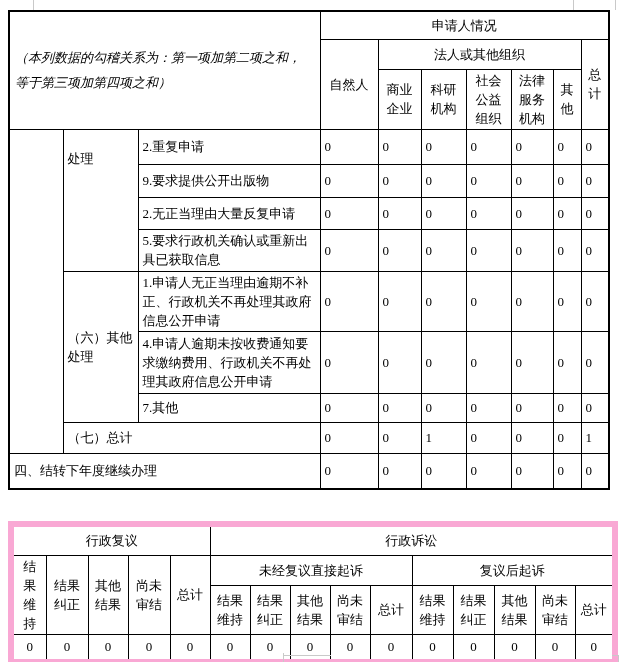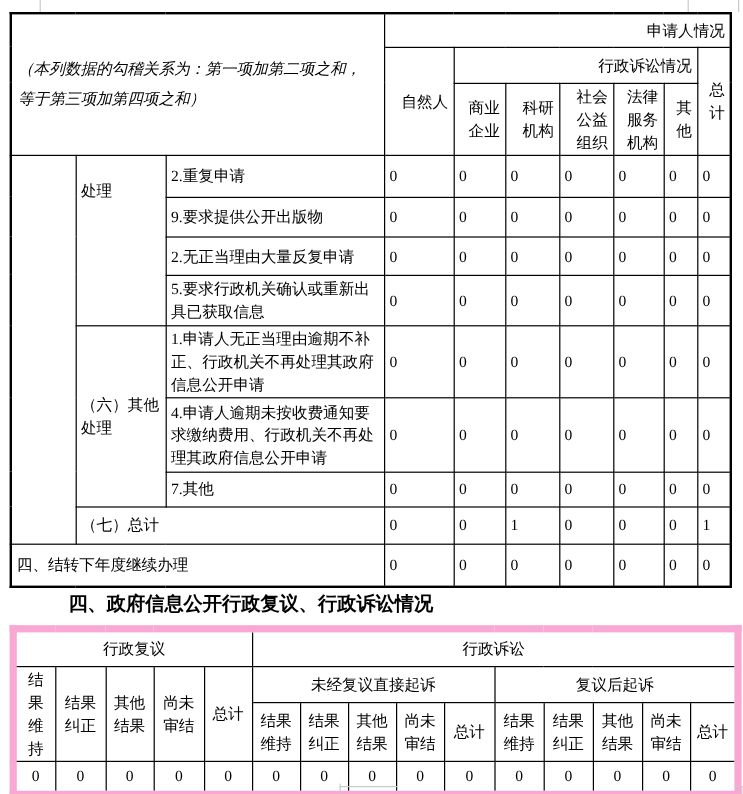--- a/index.html
+++ b/index.html
@@ -4,21 +4,21 @@
 <style>
   html,body{margin:0;padding:0;background:#fff;}
   .page{position:relative;width:619px;height:662px;background:#ffffff;overflow:hidden;
         font-family:"Liberation Serif","DejaVu Serif",serif;color:#000;}
   table{border-collapse:collapse;table-layout:fixed;}
   td{border:1px solid #000;font-size:13px;line-height:19px;padding:1px 4px;
      vertical-align:middle;overflow:hidden;word-break:break-all;}
   .t1{position:absolute;left:8px;top:10px;width:600px;border:2px solid #000;}
   .t2{position:absolute;left:8px;top:521px;width:604px;border:6px solid #f9a8d4;}
   .t2 td{text-align:center;white-space:pre-line;}
-  .hdr{text-align:right;white-space:pre-line;}
+  .hdr{text-align:center;white-space:pre-line;}
   .note{font-style:italic;text-align:left;white-space:pre-line;line-height:25px;padding-left:5px;}
   .item{text-align:left;margin-left:20px;}
   .sec{text-align:left;}
   .sec.top{vertical-align:top;padding-top:19px;}
   .val{text-align:left;}
   .title{position:absolute;left:57px;top:494px;font-size:16px;font-weight:bold;
          line-height:20px;white-space:nowrap;}
   .art{position:absolute;background:#c9c9c9;}
 </style>
 </head>
@@ -44,21 +44,21 @@
         <col style="width:28px">
     </colgroup>
     <tbody>
         <tr style="height:28px">
       <td class="note" colspan="3" rowspan="3">（本列数据的勾稽关系为：第一项加第二项之和，
 等于第三项加第四项之和）</td>
       <td class="hdr" colspan="7">申请人情况</td>
     </tr>
     <tr style="height:30px">
       <td class="hdr" rowspan="2">自然人</td>
-      <td class="hdr" colspan="5">行政诉讼情况</td>
+      <td class="hdr" colspan="5">法人或其他组织</td>
       <td class="hdr" rowspan="2">总
 计</td>
     </tr>
     <tr style="height:60px">
       <td class="hdr">商业
 企业</td>
       <td class="hdr">科研
 机构</td>
       <td class="hdr">社会
 公益
@@ -158,21 +158,20 @@
       <td class="val">0</td>
       <td class="val">0</td>
       <td class="val">0</td>
       <td class="val">0</td>
       <td class="val">0</td>
       <td class="val">0</td>
     </tr>
   </tbody>
     </table>
 
-  <div class="title">四、政府信息公开行政复议、行政诉讼情况</div>
 
   <table class="t2">
     <colgroup>
       <col style="width:35px">
         <col style="width:42px">
         <col style="width:40px">
         <col style="width:42px">
         <col style="width:40px">
       <col style="width:40px">
         <col style="width:40px">

